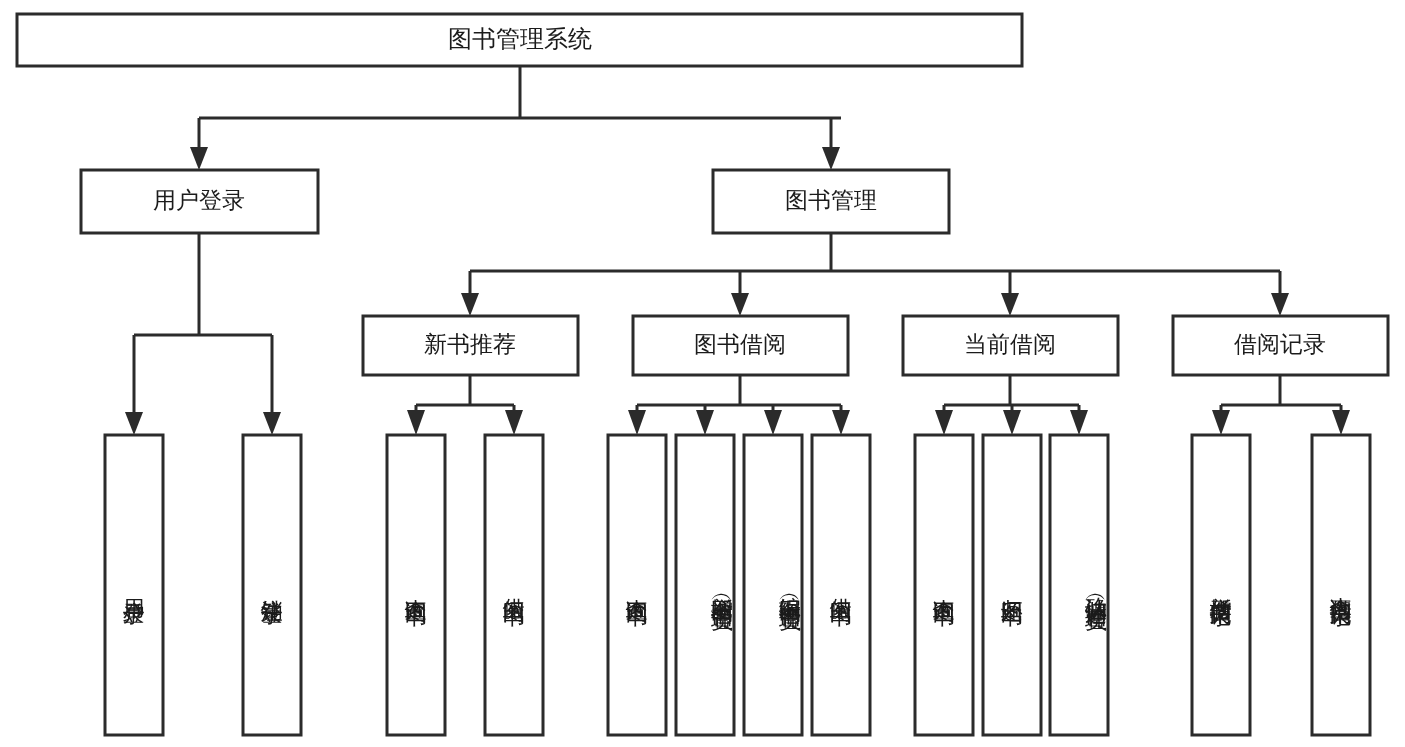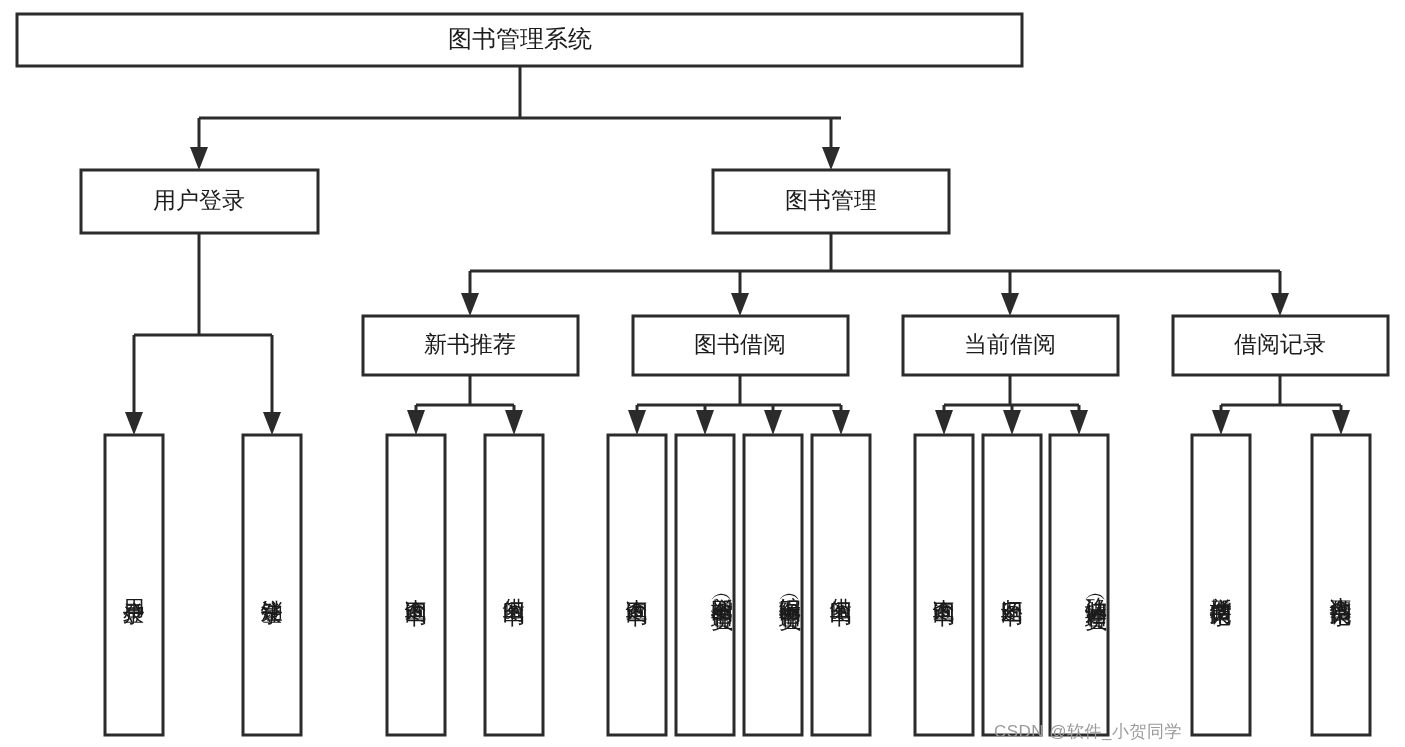--- a/index.html
+++ b/index.html
@@ -213,14 +213,13 @@
     <div class="vlabel" style="left:812px; top:435px; width:58px; height:300px;">借阅图书</div>
 
     <div class="vlabel" style="left:915px; top:435px; width:58px; height:300px;">查询图书</div>
     <div class="vlabel" style="left:983px; top:435px; width:58px; height:300px;">归还图书</div>
     <div class="vlabel" style="left:1050px; top:441px; width:58px; height:294px; align-items:flex-start;">确认归还（管理员）</div>
 
     <div class="vlabel" style="left:1192px; top:435px; width:58px; height:300px;">新增借阅记录</div>
     <div class="vlabel" style="left:1312px; top:435px; width:58px; height:300px;">查询借阅记录</div>
   </div>
 
-  <div class="watermark">CSDN @软件_小贺同学</div>
 </div>
 
 </body></html>

